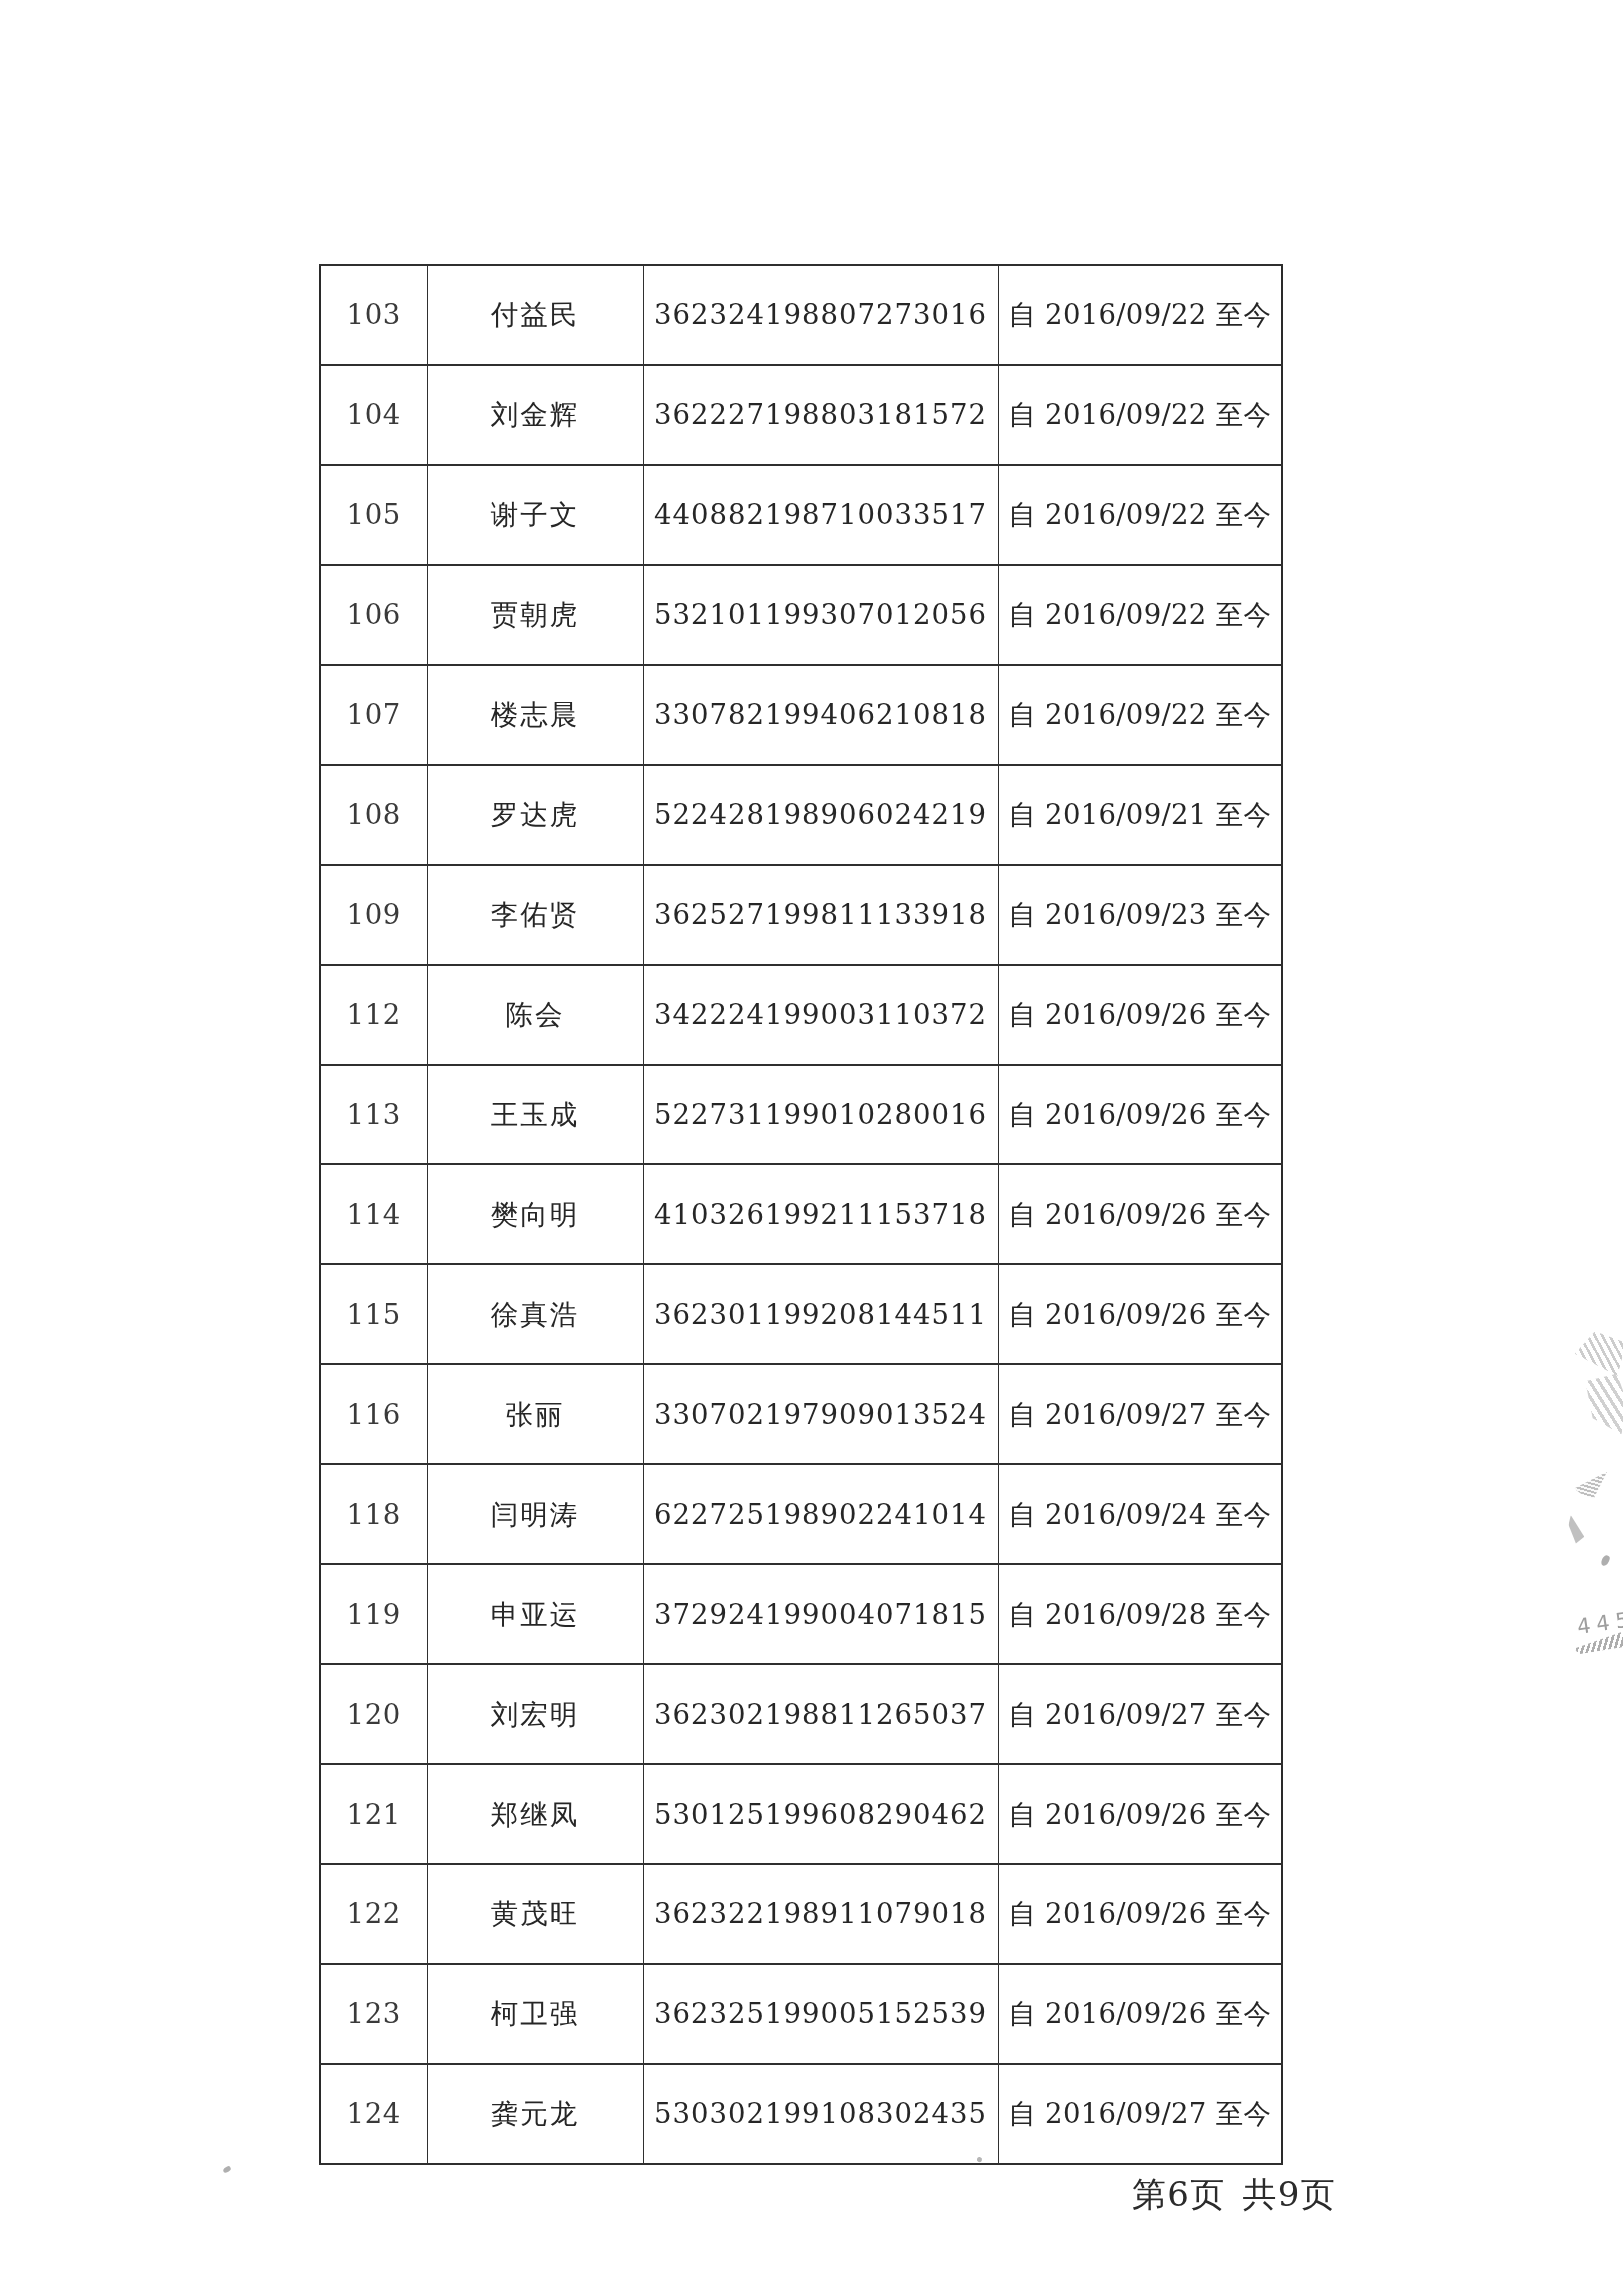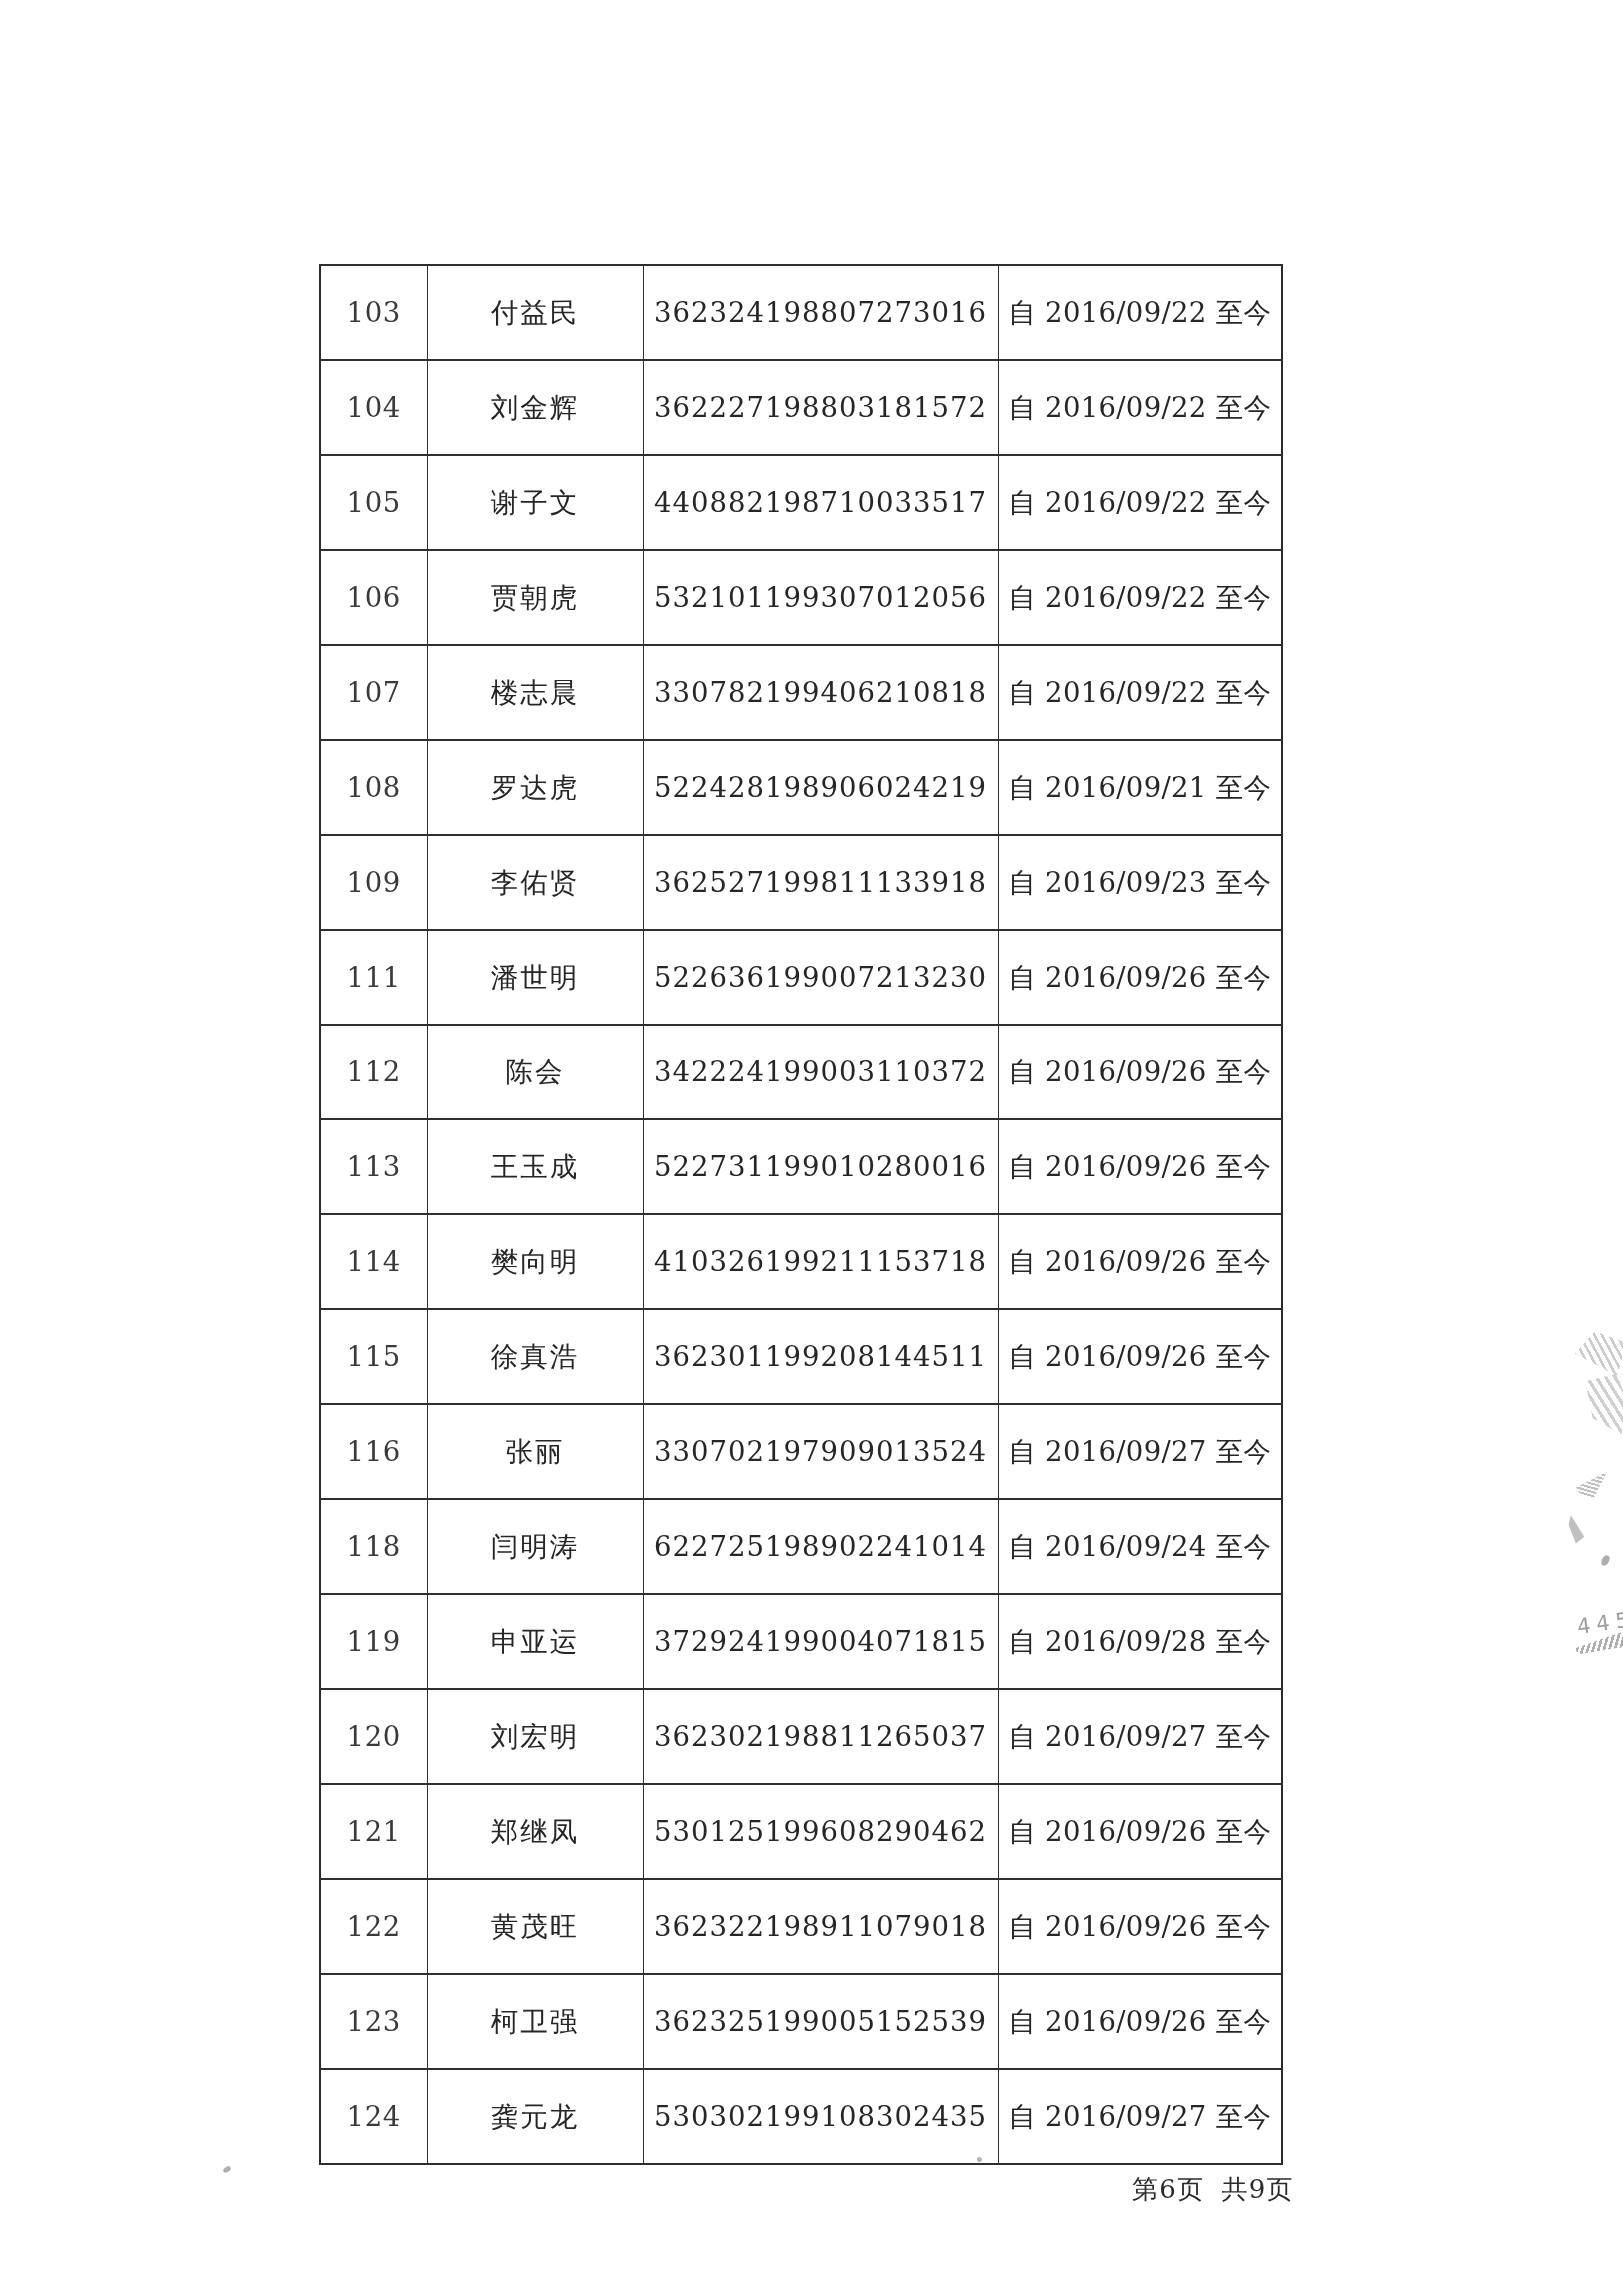--- a/index.html
+++ b/index.html
@@ -39,21 +39,21 @@
   table.roster tr { height: 86px; }
   td.cell-no { color: #3a3a3a; letter-spacing: 0.7px; }
   td.cell-name { letter-spacing: 2px; }
   td.cell-id { letter-spacing: 1px; }
   td.cell-period { letter-spacing: 0.3px; }
 
   .footer {
     position: absolute;
     left: 1132px;
     top: 2172px;
-    font-size: 26px;
+    font-size: 34px;
     color: #2b2b2b;
     letter-spacing: 1.3px;
     white-space: nowrap;
   }
   .footer .gap { display: inline-block; width: 17px; }
 
   
   .artifact { position: absolute; pointer-events: none; }
   .smudge-a {
     left: 1576px; top: 1333px; width: 47px; height: 38px;
@@ -164,26 +164,20 @@
           <td class="cell-no">108</td>
           <td class="cell-name">罗达虎</td>
           <td class="cell-id">522428198906024219</td>
           <td class="cell-period">自 2016/09/21 至今</td>
         </tr>
         <tr>
           <td class="cell-no">109</td>
           <td class="cell-name">李佑贤</td>
           <td class="cell-id">362527199811133918</td>
           <td class="cell-period">自 2016/09/23 至今</td>
-        </tr>
-        <tr>
-          <td class="cell-no">111</td>
-          <td class="cell-name">潘世明</td>
-          <td class="cell-id">522636199007213230</td>
-          <td class="cell-period">自 2016/09/26 至今</td>
         </tr>
         <tr>
           <td class="cell-no">112</td>
           <td class="cell-name">陈会</td>
           <td class="cell-id">342224199003110372</td>
           <td class="cell-period">自 2016/09/26 至今</td>
         </tr>
         <tr>
           <td class="cell-no">113</td>
           <td class="cell-name">王玉成</td>

